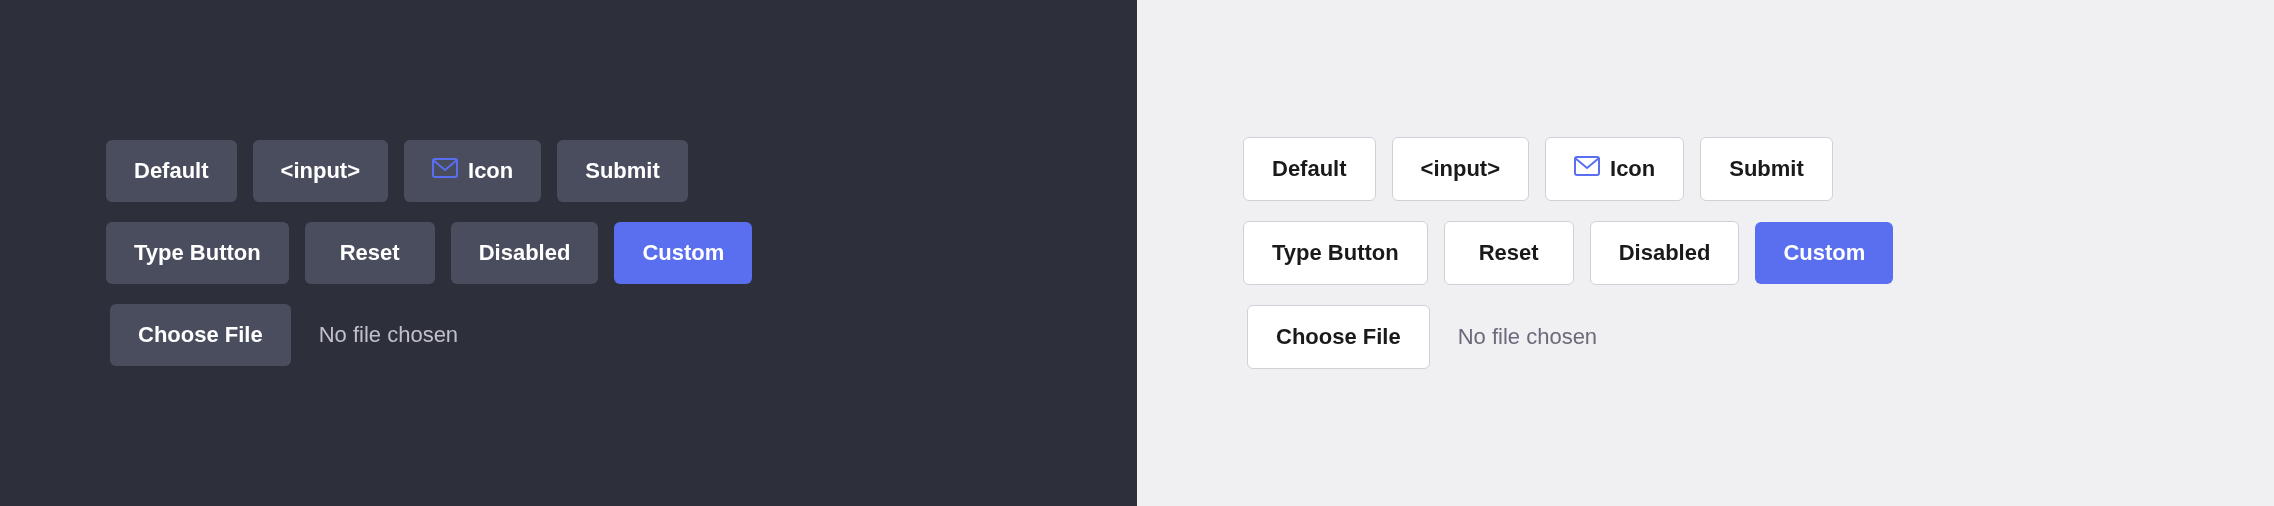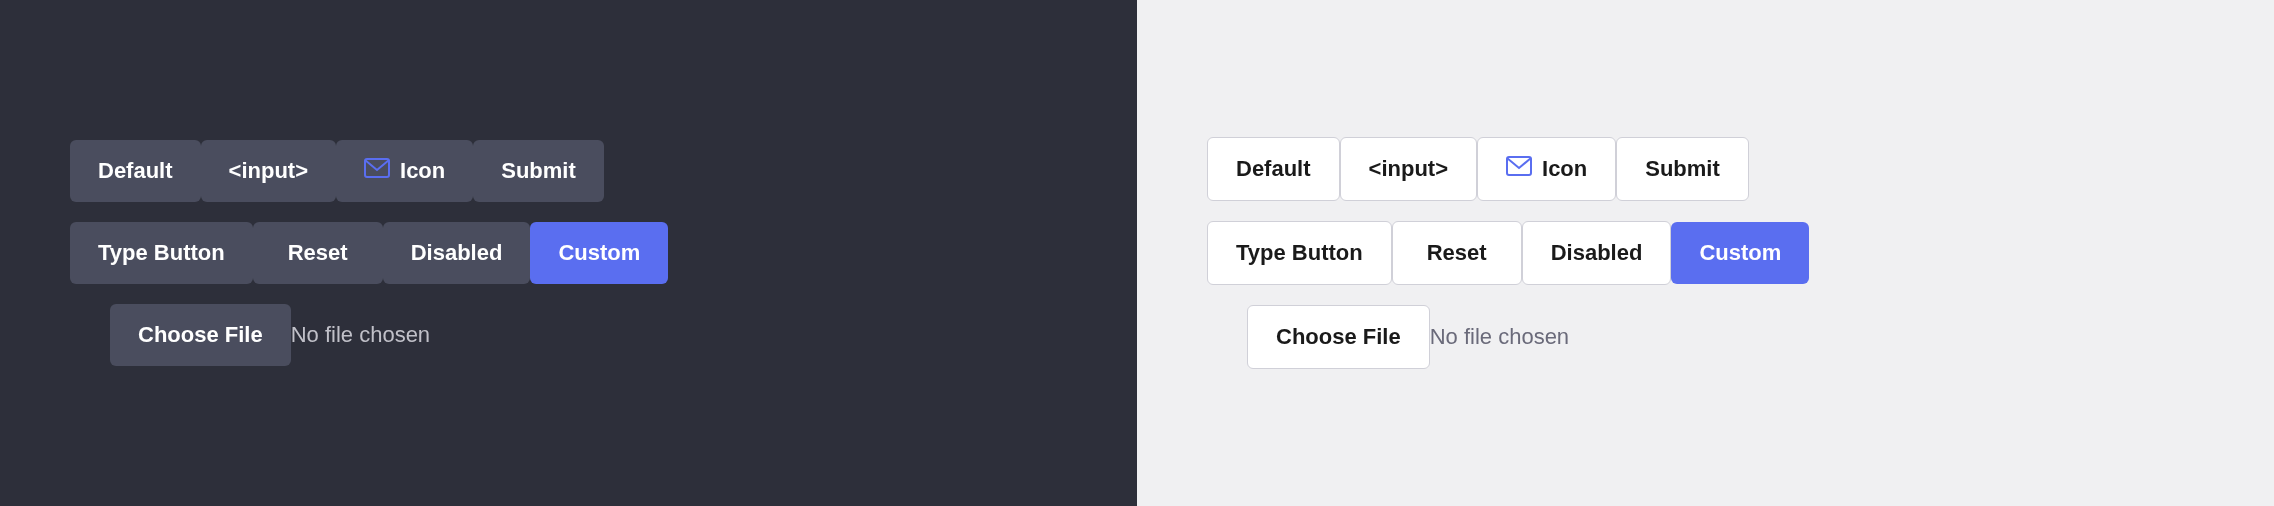--- a/index.html
+++ b/index.html
@@ -19,21 +19,23 @@
       background-color: #2d2f3a;
     }
 
     .panel-light {
       background-color: #f0f0f2;
     }
 
     .button-row {
       display: flex;
       flex-direction: row;
-      align-items: center;
+      gap: 16px;
+      align-items: center;
+      margin-left: 36px;
     }
 
     
     .dark-btn {
       background-color: #4a4d5e;
       color: #ffffff;
       border: none;
       border-radius: 6px;
       padding: 18px 28px;
       font-size: 22px;
@@ -92,21 +94,21 @@
     .icon-envelope {
       display: inline-block;
       width: 26px;
       height: 20px;
     }
 
     
     .file-row {
       display: flex;
       align-items: center;
-      gap: 0;
+      gap: 28px;
       padding-left: 40px;
     }
 
     .dark-file-btn {
       background-color: #4a4d5e;
       color: #ffffff;
       border: none;
       border-radius: 6px;
       padding: 18px 28px;
       font-size: 22px;

